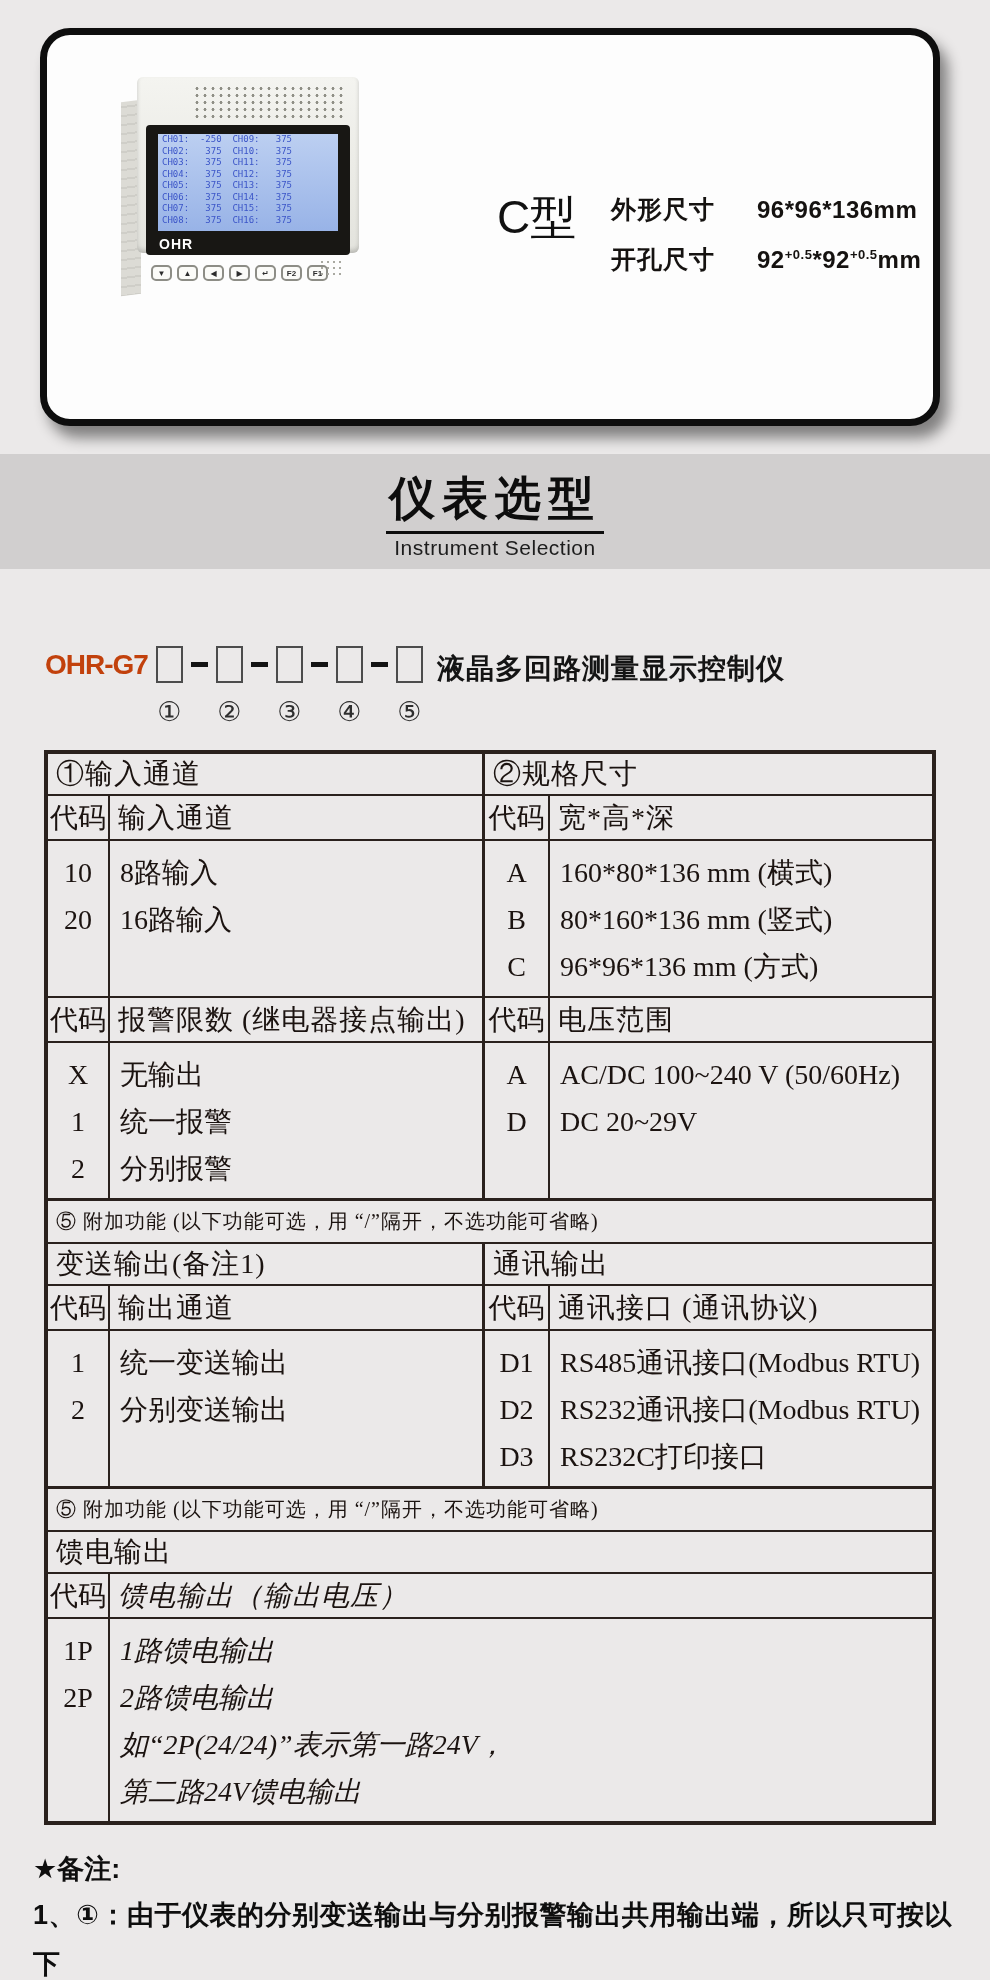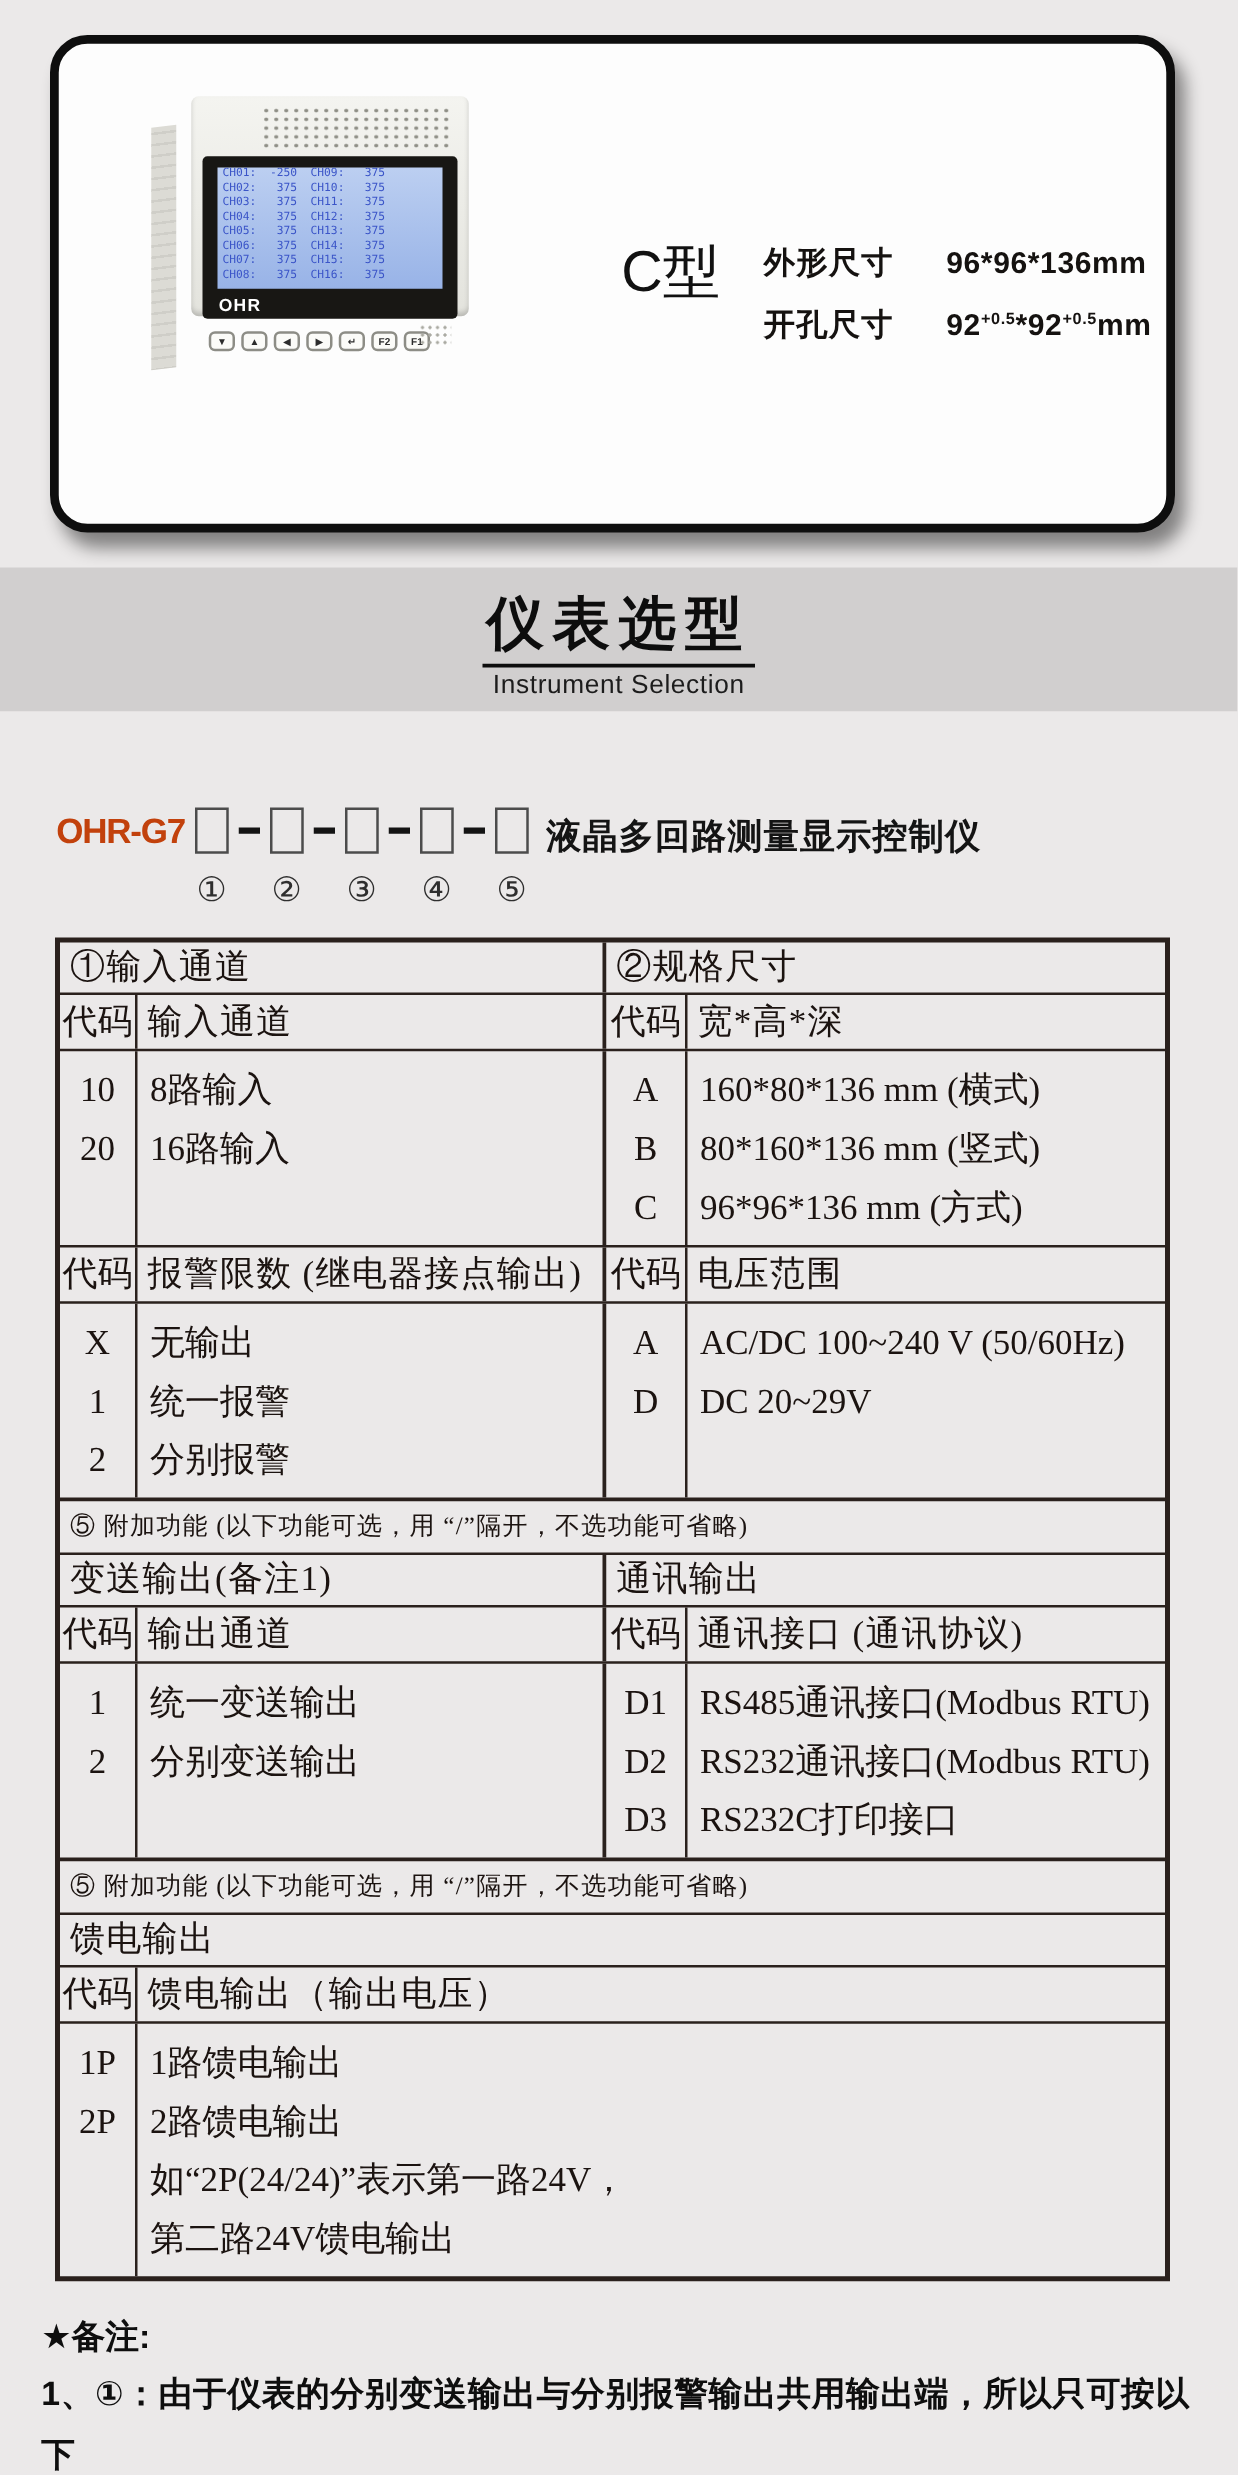--- a/index.html
+++ b/index.html
@@ -23,21 +23,21 @@
     margin:28px 0 0 40px;
     width:900px;height:398px;
     background:#fdfdfd;
     border:7px solid #0e0e0e;
     border-radius:30px;
     box-shadow:8px 12px 14px rgba(0,0,0,.45);
   }
   .device{position:absolute;left:68px;top:42px;width:252px;height:248px;}
   .dev-side{position:absolute;left:0;top:10px;width:32px;height:222px;background:#dcdbd5;transform:skewY(-7deg);border-radius:3px;
     background-image:repeating-linear-gradient(#cfcec8 0 2px,transparent 2px 9px);background-clip:content-box;padding:14px 6px;}
-  .dev-main{position:absolute;left:38px;top:0;width:222px;height:176px;background:linear-gradient(#f4f4f0,#e3e3dd);border-radius:6px;box-shadow:inset 0 -3px 4px rgba(0,0,0,.18);}
+  .dev-main{position:absolute;left:22px;top:0;width:222px;height:176px;background:linear-gradient(#f4f4f0,#e3e3dd);border-radius:6px;box-shadow:inset 0 -3px 4px rgba(0,0,0,.18);}
   .dev-vents{height:34px;margin:8px 12px 0 56px;background:radial-gradient(circle,#8f8f86 1.3px,transparent 1.7px);background-size:8px 7px;}
   .dev-bezel{margin:6px 9px 0;height:130px;background:#181714;border-radius:4px;padding:9px 12px 24px;position:relative;}
   .dev-screen{width:100%;height:100%;background:linear-gradient(#bccff1,#98b3e7);overflow:hidden;}
   .lcd-line{font-family:"DejaVu Sans Mono",monospace;font-size:9px;line-height:11.5px;color:#3b55c8;white-space:pre;padding-left:4px;}
   .dev-logo{position:absolute;left:13px;bottom:3px;color:#fff;font-weight:bold;font-size:14px;letter-spacing:1px;}
   .dev-keys{margin:10px 10px 0 14px;display:flex;gap:5px;align-items:center;}
   .key{width:21px;height:16px;border:2px solid #8d8d86;border-radius:5px;background:#fbfbf8;font-size:8px;display:flex;align-items:center;justify-content:center;color:#2c2c2c;font-weight:bold;}
   .dev-spk{position:absolute;right:14px;top:182px;width:26px;height:18px;background:radial-gradient(circle,#a9a9a1 1.1px,transparent 1.4px);background-size:6px 6px;}
   .ctype{position:absolute;left:450px;top:152px;font-size:46px;font-weight:500;color:#111;}
   .dims{position:absolute;left:564px;top:158px;}
@@ -68,21 +68,21 @@
     font-family:"Liberation Serif","DejaVu Serif",serif;
     color:#1b1310;
   }
   .band{display:grid;grid-template-columns:60px 374px 66px 1fr;}
   .band + .band{border-top:2px solid var(--bd);}
   .band.thick{border-top:3px solid var(--bd);}
   .c{min-height:38px;}
   .c + .c{border-left:2px solid var(--bd);}
   .c.mid{border-left:3px solid var(--bd);}
   .span2{grid-column:span 2;}
-  .span3{grid-column:span 3;}
+  .span3{grid-column:span 3;font-style:italic;}
   .span4{grid-column:1 / -1;}
   .hcell{font-size:28px;line-height:40px;padding-left:8px;letter-spacing:1px;}
   .shc{font-size:28px;line-height:43px;text-align:center;}
   .shd{font-size:28px;line-height:43px;padding-left:8px;letter-spacing:1px;}
   .bodyc{padding:8px 0 6px;}
   .ln{font-size:28px;line-height:47px;white-space:nowrap;}
   .codec .ln{text-align:center;}
   .descc .ln{padding-left:10px;}
   .extra-row{font-size:20px;line-height:41px;padding-left:8px;letter-spacing:1px;}
 

